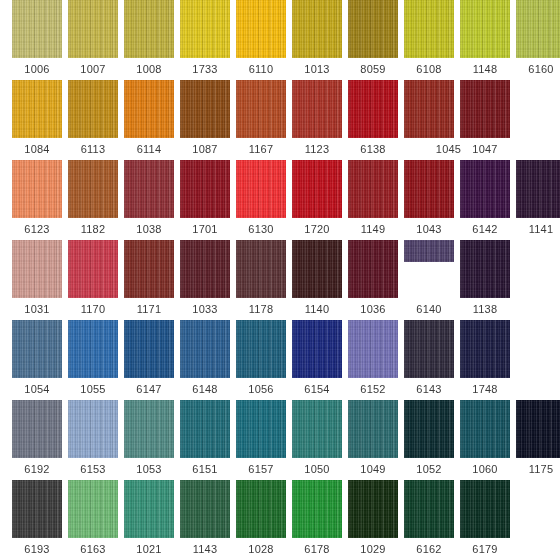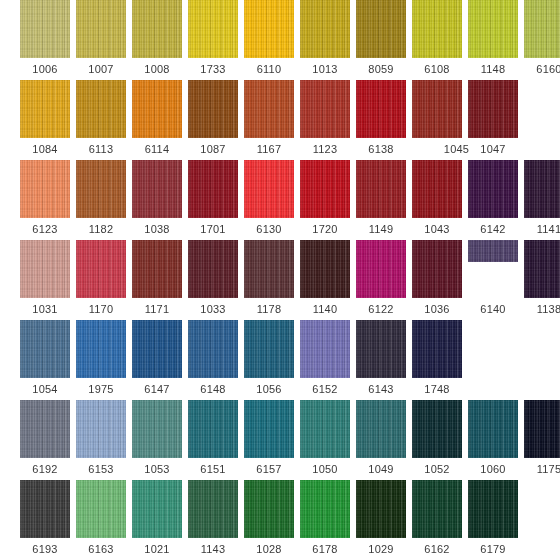--- a/index.html
+++ b/index.html
@@ -17,21 +17,21 @@
     width: 560px;
     height: 560px;
     position: relative;
     background: #ffffff;
   }
   .swatch-row {
     display: flex;
     width: 560px;
     height: 80px;
     box-sizing: border-box;
-    padding-left: 20px;
+    padding-left: 12px;
   }
   .swatch-cell {
     width: 50px;
     margin-right: 6px;
     height: 80px;
     box-sizing: border-box;
     display: flex;
     flex-direction: column;
     align-items: center;
   }
@@ -245,56 +245,56 @@
       </div>
       <div class="swatch-cell">
         <div class="swatch-color" style="background-color: rgb(90, 50, 53);"></div>
         <div class="swatch-label" style="color: rgb(58, 58, 58);">1178</div>
       </div>
       <div class="swatch-cell">
         <div class="swatch-color" style="background-color: rgb(61, 28, 28);"></div>
         <div class="swatch-label" style="color: rgb(58, 58, 58);">1140</div>
       </div>
       <div class="swatch-cell">
-        <div class="swatch-color" style="background-color: rgb(173, 14, 103);"></div>
-        <div class="swatch-label" style="color: rgb(58, 58, 58);">6122</div>
-      </div>
-      <div class="swatch-cell">
         <div class="swatch-color" style="background-color: rgb(92, 20, 36);"></div>
         <div class="swatch-label" style="color: rgb(58, 58, 58);">1036</div>
       </div>
       <div class="swatch-cell">
         <div class="swatch-color" style="background-color: rgb(78, 64, 105);"></div>
         <div class="swatch-label" style="color: rgb(58, 58, 58); margin-top: 36px;">6140</div>
       </div>
       <div class="swatch-cell">
         <div class="swatch-color" style="background-color: rgb(40, 20, 50);"></div>
         <div class="swatch-label" style="color: rgb(58, 58, 58);">1138</div>
       </div>
     </div>
     <div class="swatch-row">
       <div class="swatch-cell">
         <div class="swatch-color" style="background-color: rgb(74, 111, 145);"></div>
         <div class="swatch-label" style="color: rgb(58, 58, 58);">1054</div>
       </div>
       <div class="swatch-cell">
         <div class="swatch-color" style="background-color: rgb(45, 107, 173);"></div>
-        <div class="swatch-label" style="color: rgb(58, 58, 58);">1975</div>
+        <div class="swatch-label" style="color: rgb(58, 58, 58);">1055</div>
       </div>
       <div class="swatch-cell">
         <div class="swatch-color" style="background-color: rgb(29, 82, 137);"></div>
         <div class="swatch-label" style="color: rgb(58, 58, 58);">6147</div>
       </div>
       <div class="swatch-cell">
         <div class="swatch-color" style="background-color: rgb(42, 94, 145);"></div>
         <div class="swatch-label" style="color: rgb(58, 58, 58);">6148</div>
       </div>
       <div class="swatch-cell">
         <div class="swatch-color" style="background-color: rgb(29, 95, 124);"></div>
         <div class="swatch-label" style="color: rgb(58, 58, 58);">1056</div>
+      </div>
+      <div class="swatch-cell">
+        <div class="swatch-color" style="background-color: rgb(25, 39, 125);"></div>
+        <div class="swatch-label" style="color: rgb(58, 58, 58);">6154</div>
       </div>
       <div class="swatch-cell">
         <div class="swatch-color" style="background-color: rgb(115, 112, 180);"></div>
         <div class="swatch-label" style="color: rgb(58, 58, 58);">6152</div>
       </div>
       <div class="swatch-cell">
         <div class="swatch-color" style="background-color: rgb(47, 42, 60);"></div>
         <div class="swatch-label" style="color: rgb(58, 58, 58);">6143</div>
       </div>
       <div class="swatch-cell">

